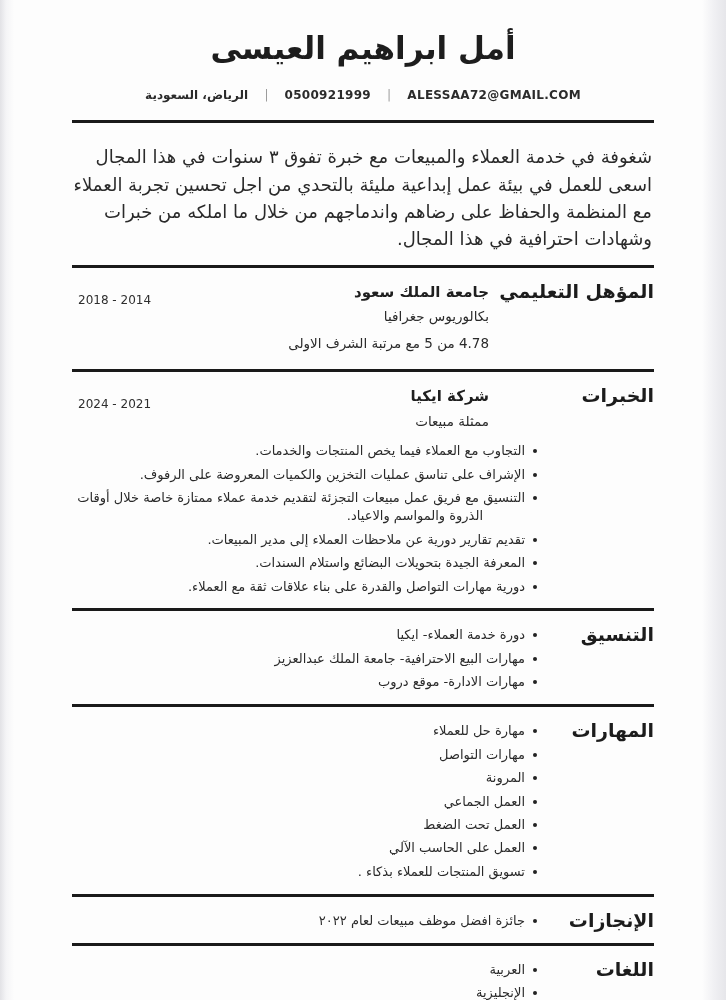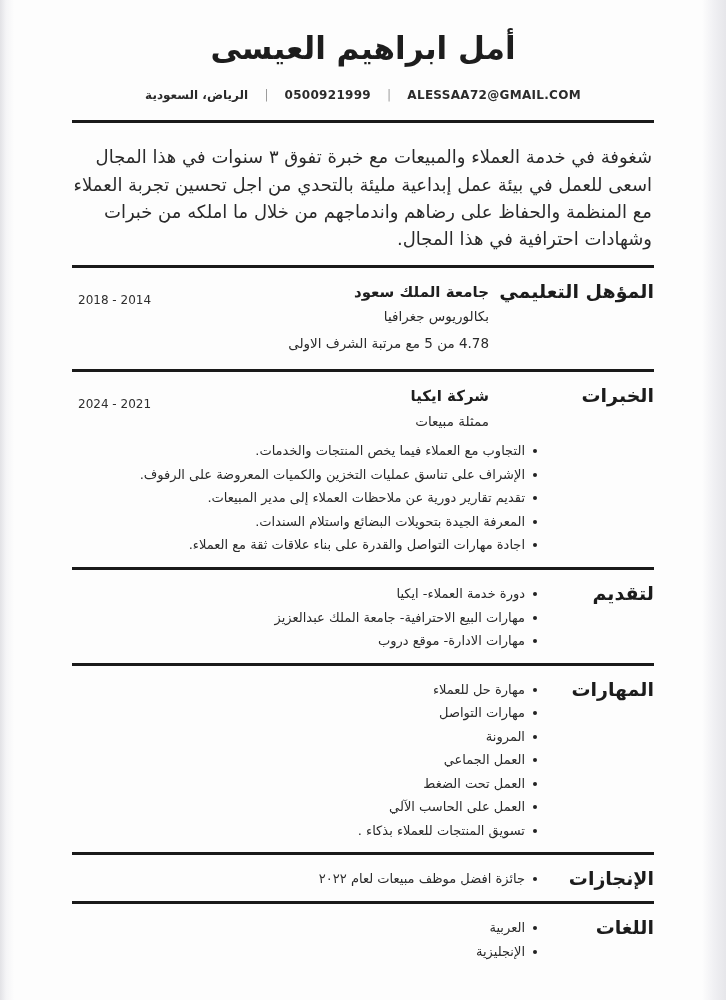--- a/index.html
+++ b/index.html
@@ -176,37 +176,41 @@
       <div class="b-row">
         <span class="dot"></span>
         <span class="b-text">التجاوب مع العملاء فيما يخص المنتجات والخدمات.</span>
       </div>
       <div class="b-row">
         <span class="dot"></span>
         <span class="b-text">الإشراف على تناسق عمليات التخزين والكميات المعروضة على الرفوف.</span>
       </div>
       <div class="b-row">
         <span class="dot"></span>
+        <span class="b-text hang">التنسيق مع فريق عمل مبيعات التجزئة لتقديم خدمة عملاء ممتازة خاصة خلال أوقات الذروة والمواسم والاعياد.</span>
+      </div>
+      <div class="b-row">
+        <span class="dot"></span>
         <span class="b-text">تقديم تقارير دورية عن ملاحظات العملاء إلى مدير المبيعات.</span>
       </div>
       <div class="b-row">
         <span class="dot"></span>
         <span class="b-text">المعرفة الجيدة بتحويلات البضائع واستلام السندات.</span>
       </div>
       <div class="b-row">
         <span class="dot"></span>
-        <span class="b-text">اجادة مهارات التواصل والقدرة على بناء علاقات ثقة مع العملاء.</span>
-      </div>
-    </div>
-  </div>
-
-  <hr class="rule mid">
-
-  <div class="sec">
-    <div class="sec-title">لتقديم</div>
+        <span class="b-text">دورية مهارات التواصل والقدرة على بناء علاقات ثقة مع العملاء.</span>
+      </div>
+    </div>
+  </div>
+
+  <hr class="rule mid">
+
+  <div class="sec">
+    <div class="sec-title">التنسيق</div>
     <div class="sec-body">
       <div class="b-row">
         <span class="dot"></span>
         <span class="b-text">دورة خدمة العملاء- ايكيا</span>
       </div>
       <div class="b-row">
         <span class="dot"></span>
         <span class="b-text">مهارات البيع الاحترافية- جامعة الملك عبدالعزيز</span>
       </div>
       <div class="b-row">

